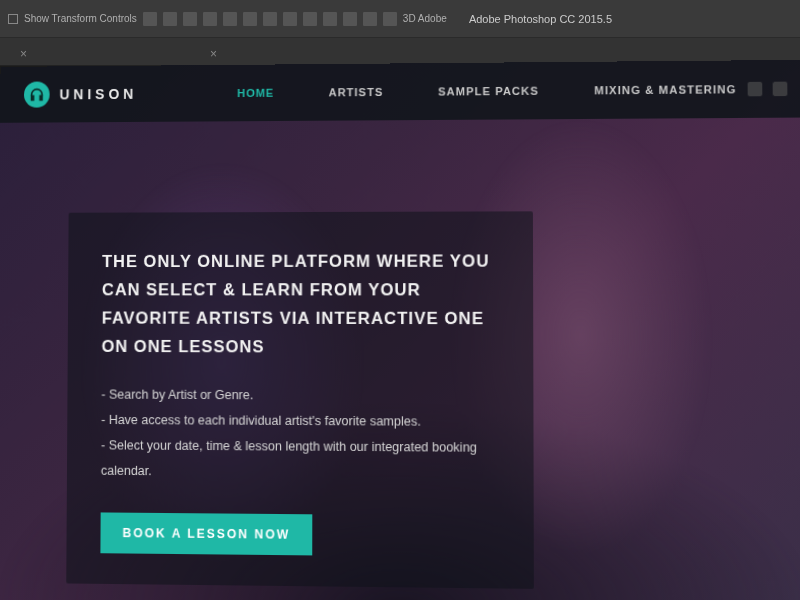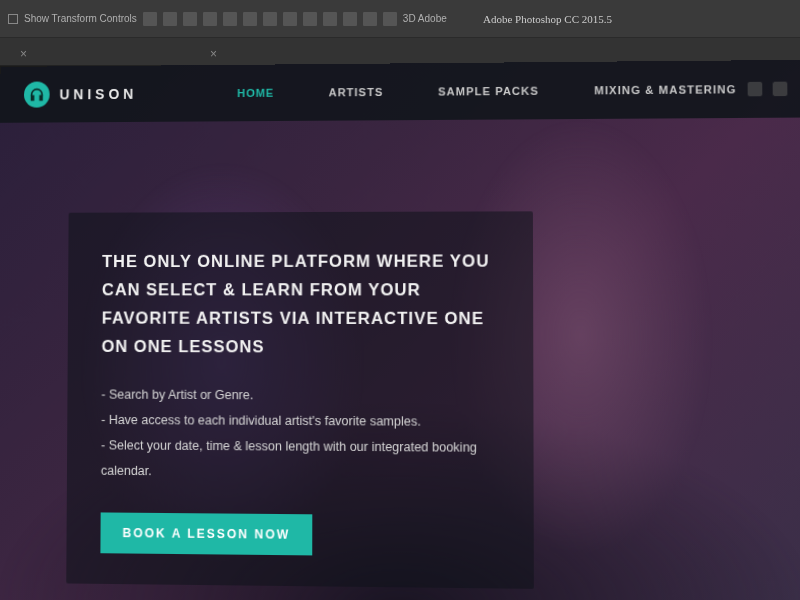--- a/index.html
+++ b/index.html
@@ -15,21 +15,21 @@
   display: flex;
   align-items: center;
   padding: 0 8px;
   font-size: 10px;
   color: #999;
   gap: 6px;
   border-bottom: 1px solid #2a2a2a;
 }
 .ps-top .checkbox { width: 10px; height: 10px; border: 1px solid #888; }
 .ps-top .label { color: #b0b0b0; }
-.ps-top .title { margin-left: auto; margin-right: 180px; color: #ccc; font-size: 11px; font-family: Liberation Serif, serif; }
+.ps-top .title { margin-left: auto; margin-right: 180px; color: #ccc; font-size: 11px; }
 .ps-top .iconbtn { width: 14px; height: 14px; background: #555; border-radius: 1px; }
 .ps-tabs {
   height: 28px;
   background: #333;
   border-bottom: 1px solid #222;
   display: flex;
   align-items: center;
   padding: 0 20px;
   gap: 180px;
 }

